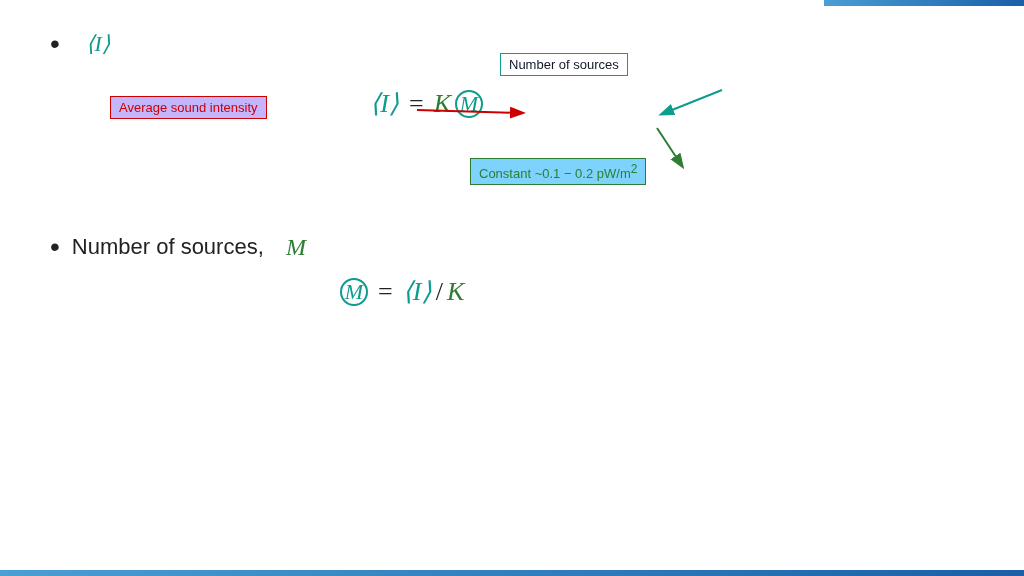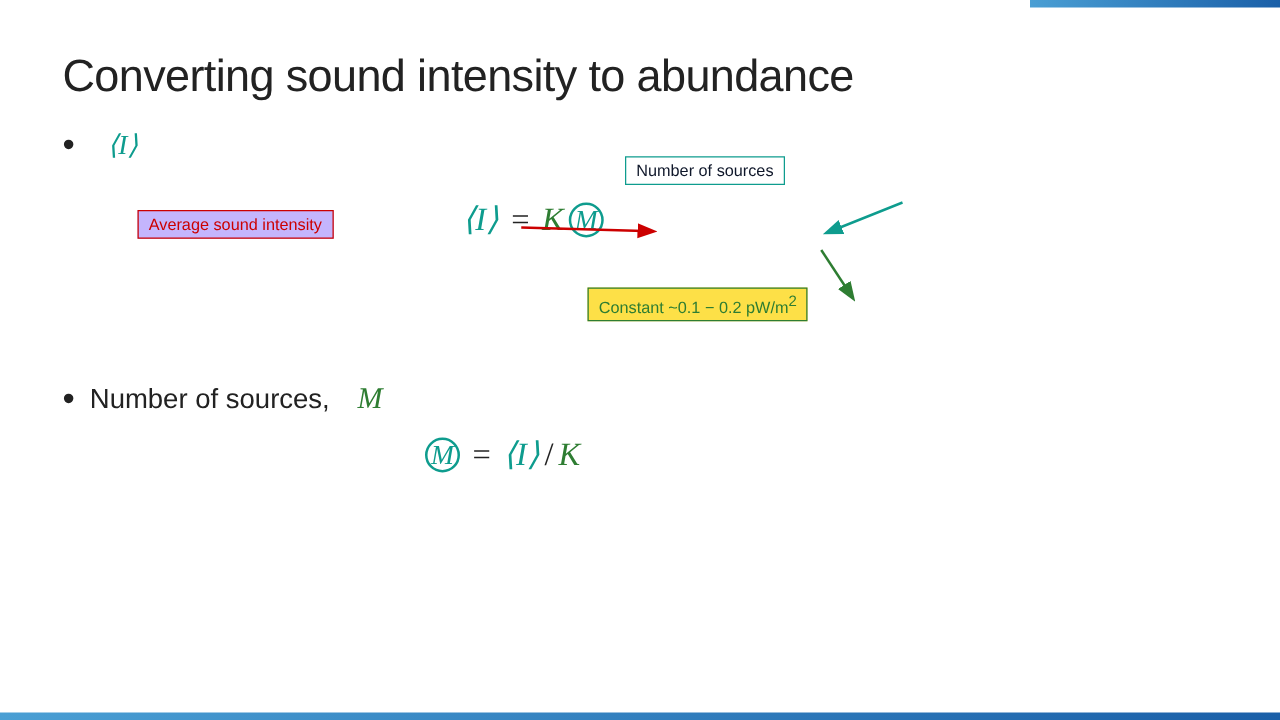--- a/index.html
+++ b/index.html
@@ -114,21 +114,21 @@
     }
 
     .annotation-box-green {
       position: absolute;
       top: 90px;
       left: 360px;
       border: 1.5px solid #2e7d32;
       color: #2e7d32;
       font-size: 13px;
       padding: 3px 8px;
-      background: #fde047;
+      background: #7dd3fc;
       white-space: nowrap;
     }
 
     .main-equation {
       position: absolute;
       top: 20px;
       left: 260px;
       font-size: 26px;
       color: #222;
       display: flex;
@@ -185,21 +185,20 @@
       vertical-align: super;
     }
   </style>
 </head>
 <body>
 
 <div class="slide">
 
   <div class="top-bar"></div>
 
-  <div class="title">Converting sound intensity to abundance</div>
 
   <div class="bullet-section">
     <div class="bullet-text">
       <span class="bullet-dot">•</span>
       &nbsp;
       <span class="var-teal">⟨<em>I</em>⟩</span>
     </div>
   </div>
 
   <div class="equation-area-1">

